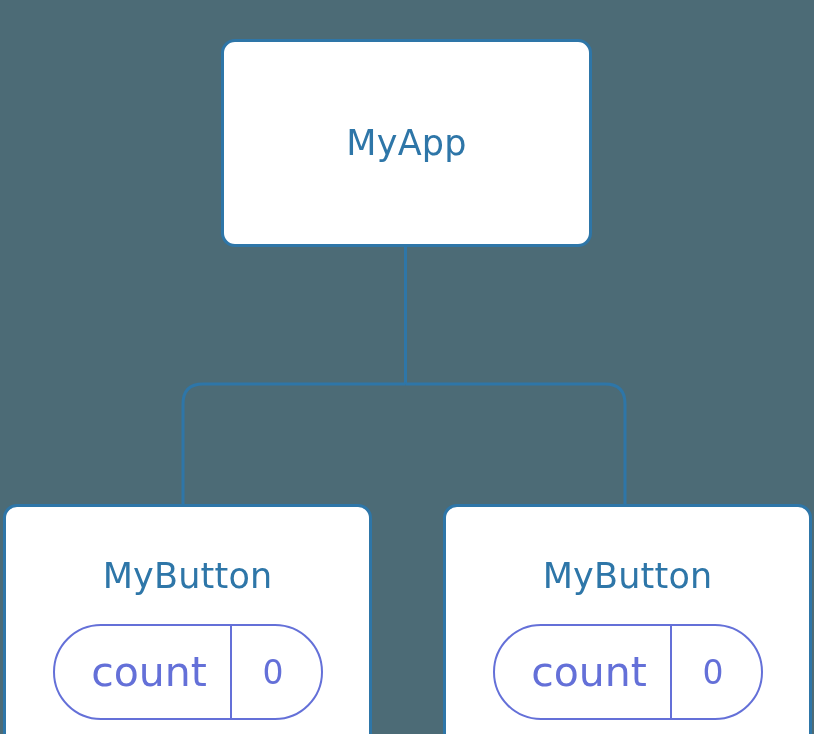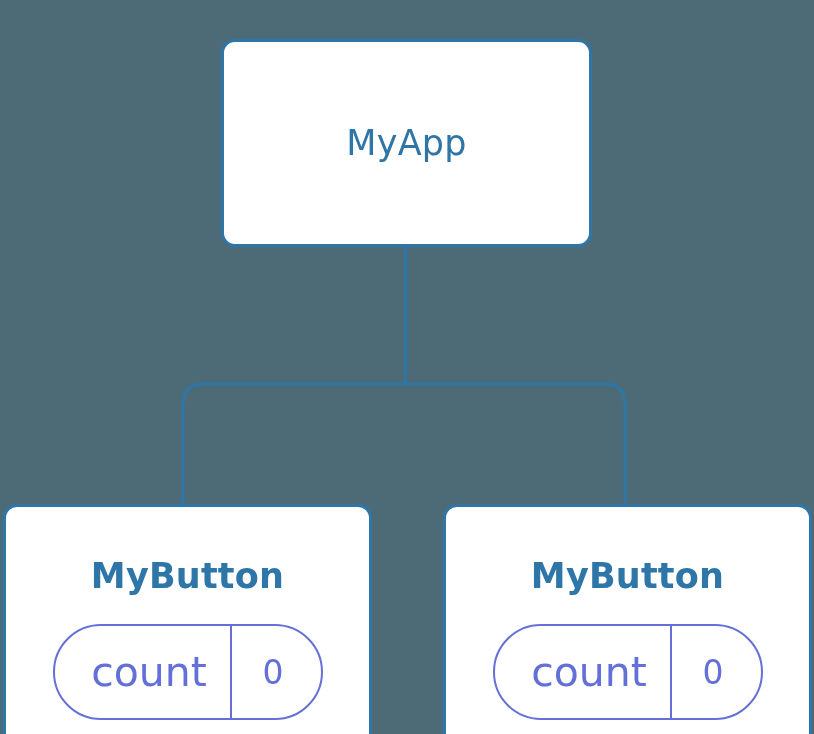--- a/index.html
+++ b/index.html
@@ -77,21 +77,20 @@
   }
 
   .node-root .node-title {
     font-size: 35px;
   }
 
   .node-child-left .node-title,
   .node-child-right .node-title {
     font-size: 35px;
     margin-top: 52px;
-    font-weight: bold;
   }
 
   
   .state-pill {
     margin-top: 30px;
     height: 96px;
     border: 2px solid #6470d8;
     border-radius: 48px;
     box-sizing: border-box;
     display: flex;

